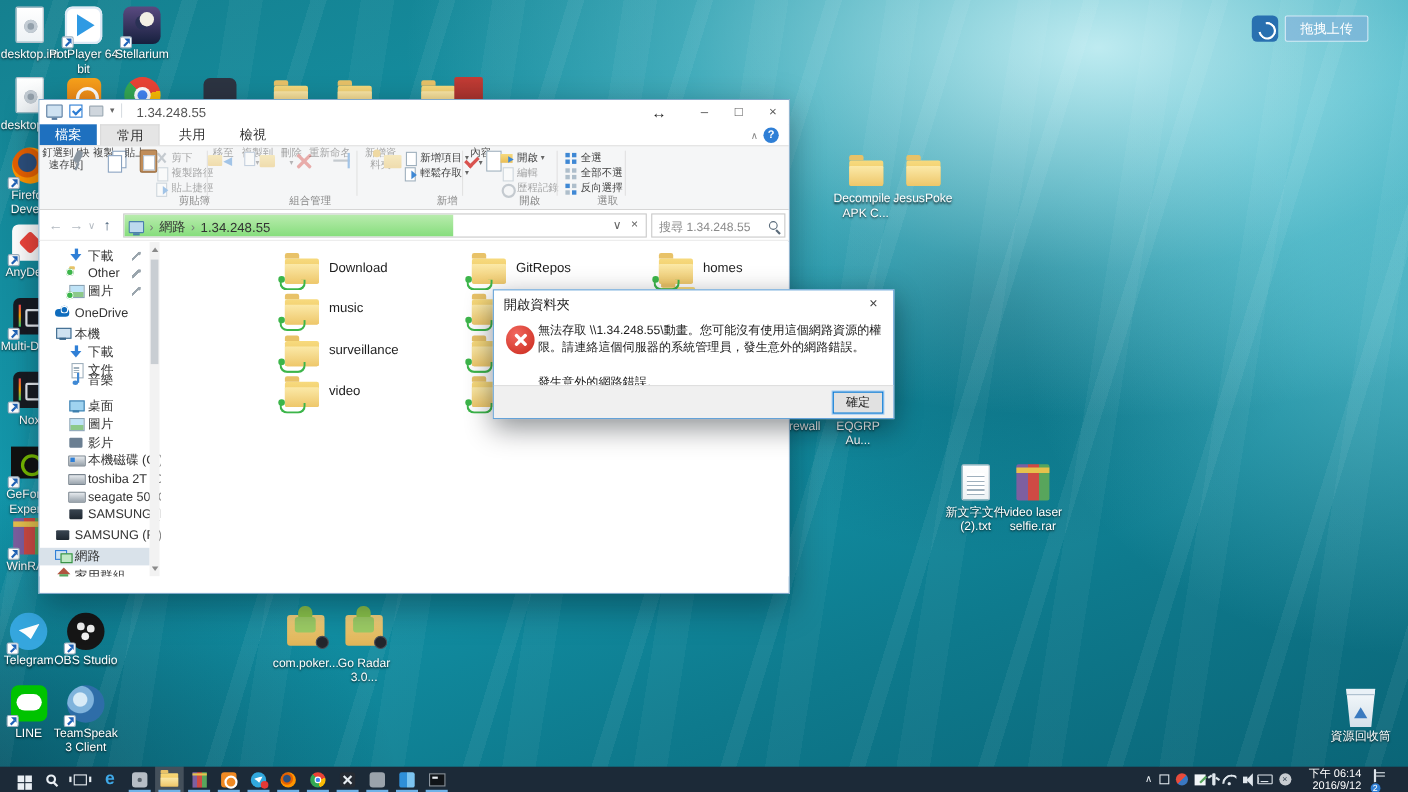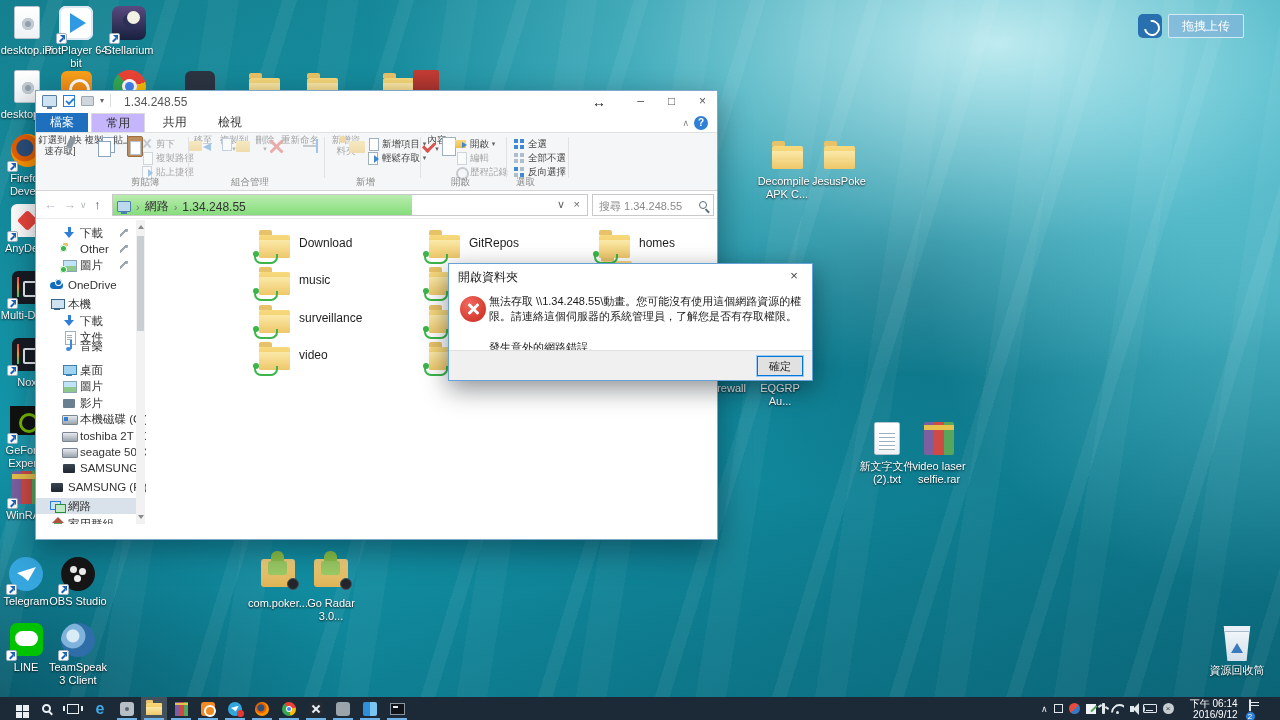--- a/index.html
+++ b/index.html
@@ -79,26 +79,26 @@
 .q-chk::after{content:"";position:absolute;left:2px;top:2px;width:6px;height:3px;border-left:2px solid #2b7cd3;border-bottom:2px solid #2b7cd3;transform:rotate(-45deg)}
 .q-fld{width:13px;height:10px;background:#cfd6dd;border:1px solid #9aa7b2;border-radius:1px}
 .q-caret{font-size:8px;color:#666}
 .q-sep{width:1px;height:13px;background:#d8dde2}
 .wtitle{position:absolute;left:88px;top:4px;font-size:12px;color:#555}
 .wbtn{position:absolute;top:0;width:31px;height:22px;text-align:center;line-height:20px;color:#555;font-size:12px}
 .cursor-resize{position:absolute;left:556px;top:3px;font-size:14px;color:#1a1a1a;z-index:9;text-shadow:0 0 2px #fff}
 .tabs{position:relative;height:19px;background:#fff}
 .tab{display:inline-block;padding:0 14px;font-size:12px;line-height:19px;color:#333;vertical-align:top}
 .tab-file{background:#1e70bf;color:#fff}
-.tab-sel{background:#c4b5fd;border:1px solid #dadada;border-bottom:none}
+.tab-sel{background:#e5e5e5;border:1px solid #dadada;border-bottom:none}
 .rib-collapse{position:absolute;right:28px;top:5px;color:#888;font-size:9px}
 .helpbtn{position:absolute;right:9px;top:3px;width:14px;height:14px;border-radius:50%;background:#2f7fd6;color:#fff;font-size:10px;font-weight:bold;text-align:center;line-height:14px}
 .ribbon{position:relative;height:59px;background:#f5f6f7;border-top:1px solid #e0e0e0;border-bottom:1px solid #d6d6d6}
 .gsep{position:absolute;top:4px;bottom:12px;width:1px;background:#e2e2e2}
-.glbl{position:absolute;bottom:1px;font-size:9.5px;color:#8a8a8a;text-align:left}
+.glbl{position:absolute;bottom:1px;font-size:9.5px;color:#8a8a8a;text-align:right}
 .rbig{position:absolute;top:2px;text-align:center;color:#444}
 .rbig .rtxt{display:block;font-size:9.5px;line-height:10.5px;color:#444}
 .rbig .caret{display:block;font-size:7px;line-height:6px;color:#666}
 .rsm{position:absolute;height:13px;font-size:9.5px;color:#444;white-space:nowrap}
 .rsm .rtxt{vertical-align:top;line-height:13px}
 .rsm .caret{font-size:7px;color:#666}
 .dis{opacity:.45}
 .ric{width:22px;height:22px;margin:0 auto;position:relative}
 .ric-pin::before{content:"";position:absolute;left:8px;top:2px;width:6px;height:11px;background:#8a95a0;border-radius:2px;transform:rotate(25deg)}
 .ric-pin::after{content:"";position:absolute;left:9px;top:13px;width:2px;height:7px;background:#8a95a0;transform:rotate(25deg)}
@@ -633,21 +633,21 @@
         <div class="ftile" style="left:113px;top:118px"><span class="xfolder"><span class="plug"></span></span><span class="fname">video</span></div>
         <div class="ftile" style="left:283px;top:118px"><span class="xfolder"><span class="plug"></span></span><span class="fname">web</span></div>
       </div>
     </div>
   </div>
 
   <div id="dlg">
     <span class="dlg-title">開啟資料夾</span>
     <span class="dlg-close">×</span>
     <span class="err"></span>
-    <div class="dlg-msg">無法存取 \\1.34.248.55\動畫。您可能沒有使用這個網路資源的權限。請連絡這個伺服器的系統管理員，了解您是否有存取權限。</div>
+    <div class="dlg-msg">無法存取 \\1.34.248.55\動畫。您可能沒有使用這個網路資源的權限。請連絡這個伺服器的系統管理員，發生意外的網路錯誤。</div>
     <div class="dlg-msg2">發生意外的網路錯誤。</div>
     <div class="dlg-footer">
       <div class="okbtn">確定</div>
     </div>
   </div>
 
   <div id="taskbar">
     <div class="tbtn" style="left:6px">
         <span class="t-win"></span>
       </div>

